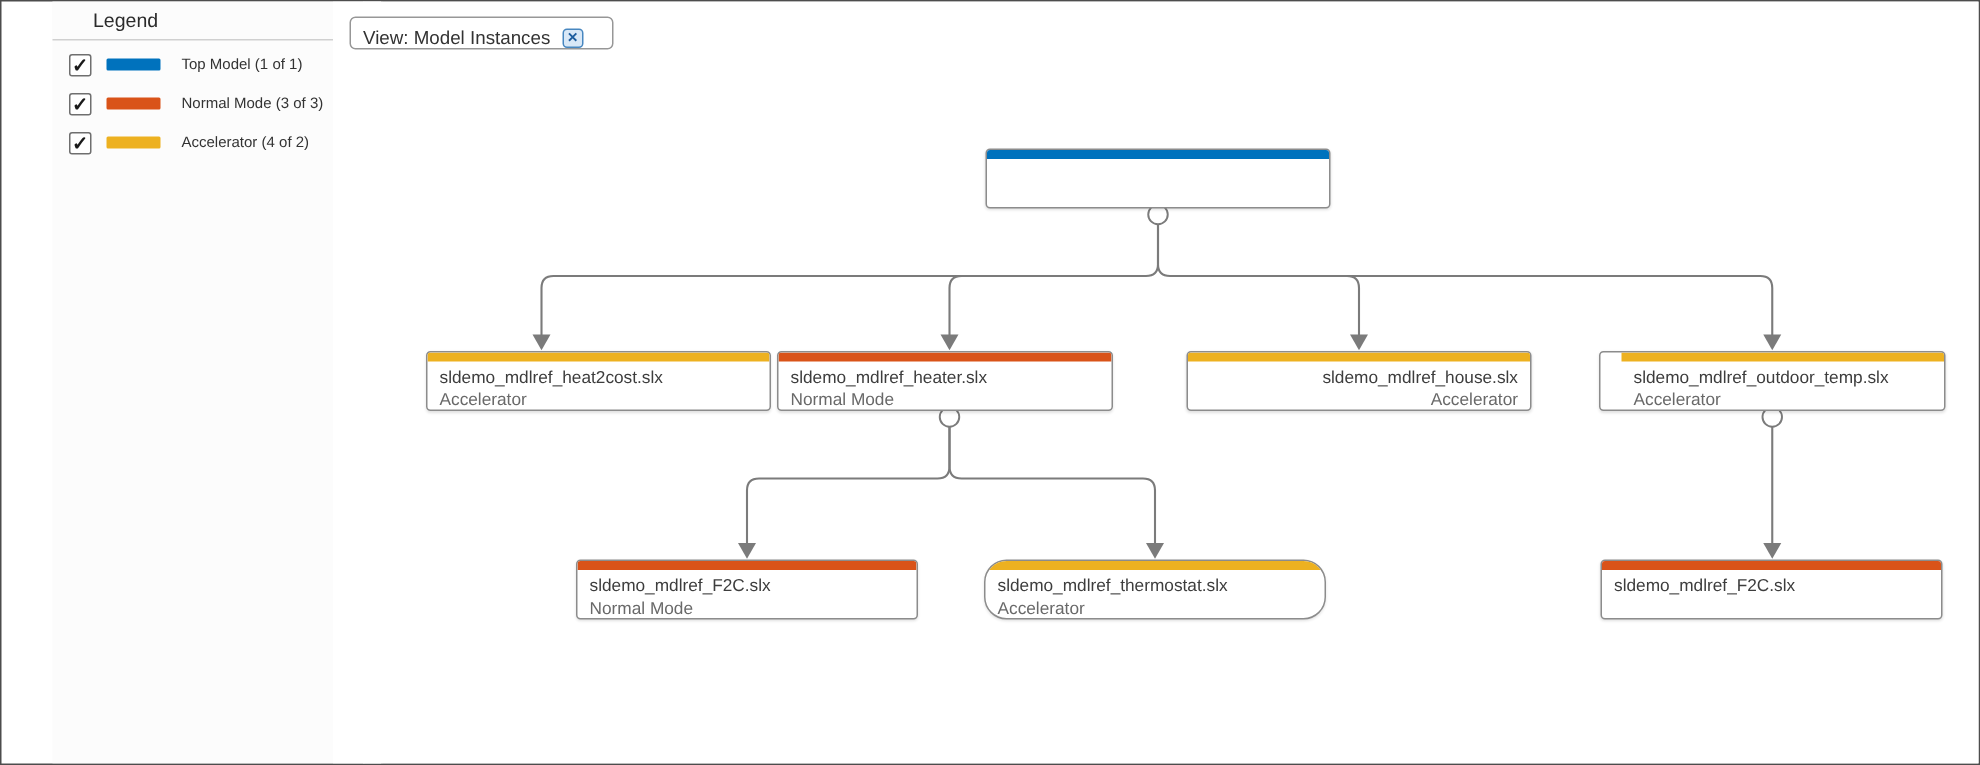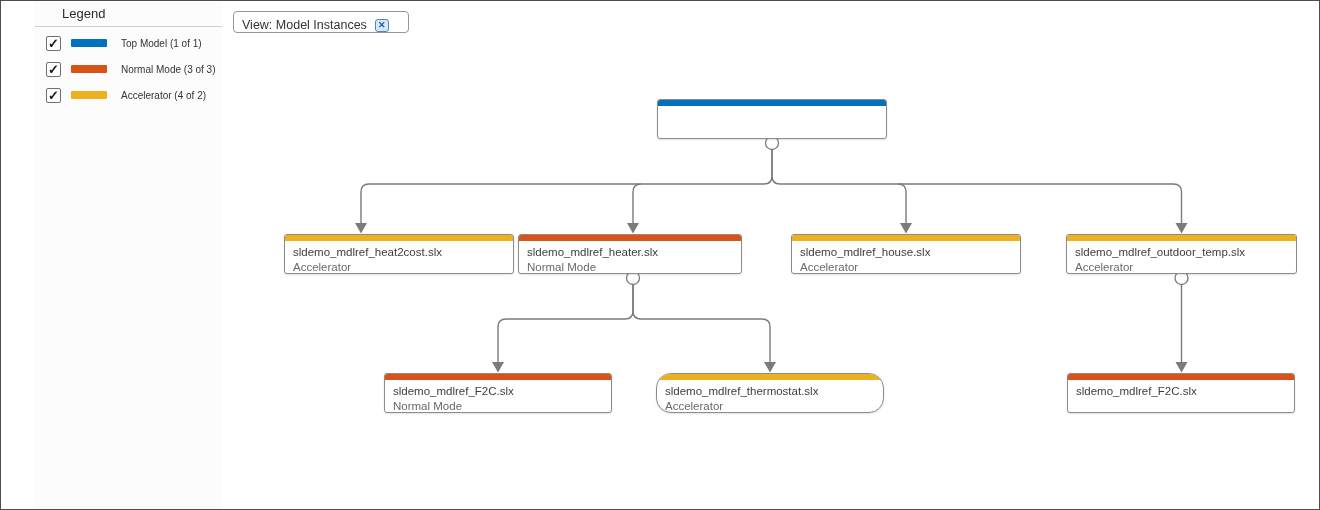--- a/index.html
+++ b/index.html
@@ -202,26 +202,26 @@
         <div class="node" style="left: 24px; top: 233px; width: 230px; height: 40px; margin-left: 38px;">
           <div class="node-bar" style="background: rgb(237, 177, 32);"></div>
           <div class="node-title">sldemo_mdlref_heat2cost.slx</div>
           <div class="node-mode">Accelerator</div>
         </div>
         <div class="node" style="left: 296px; top: 233px; width: 224px; height: 40px;">
           <div class="node-bar" style="background: rgb(217, 83, 25);"></div>
           <div class="node-title">sldemo_mdlref_heater.slx</div>
           <div class="node-mode">Normal Mode</div>
         </div>
-        <div class="node" style="left: 569px; top: 233px; width: 230px; height: 40px;">
+        <div class="node" style="left: 569px; top: 233px; width: 230px; height: 40px; text-align: right;">
           <div class="node-bar" style="background: rgb(237, 177, 32);"></div>
           <div class="node-title">sldemo_mdlref_house.slx</div>
           <div class="node-mode">Accelerator</div>
         </div>
-        <div class="node" style="left: 844px; top: 233px; width: 231px; height: 40px;">
+        <div class="node" style="left: 844px; top: 233px; width: 231px; height: 40px; padding-left: 14px;">
           <div class="node-bar" style="background: rgb(237, 177, 32);"></div>
           <div class="node-title">sldemo_mdlref_outdoor_temp.slx</div>
           <div class="node-mode">Accelerator</div>
         </div>
         <div class="node" style="left: 162px; top: 372px; width: 228px; height: 40px;">
           <div class="node-bar" style="background: rgb(217, 83, 25);"></div>
           <div class="node-title">sldemo_mdlref_F2C.slx</div>
           <div class="node-mode">Normal Mode</div>
         </div>
         <div class="node" style="left: 434px; top: 372px; width: 228px; height: 40px; border-radius: 15px;">

